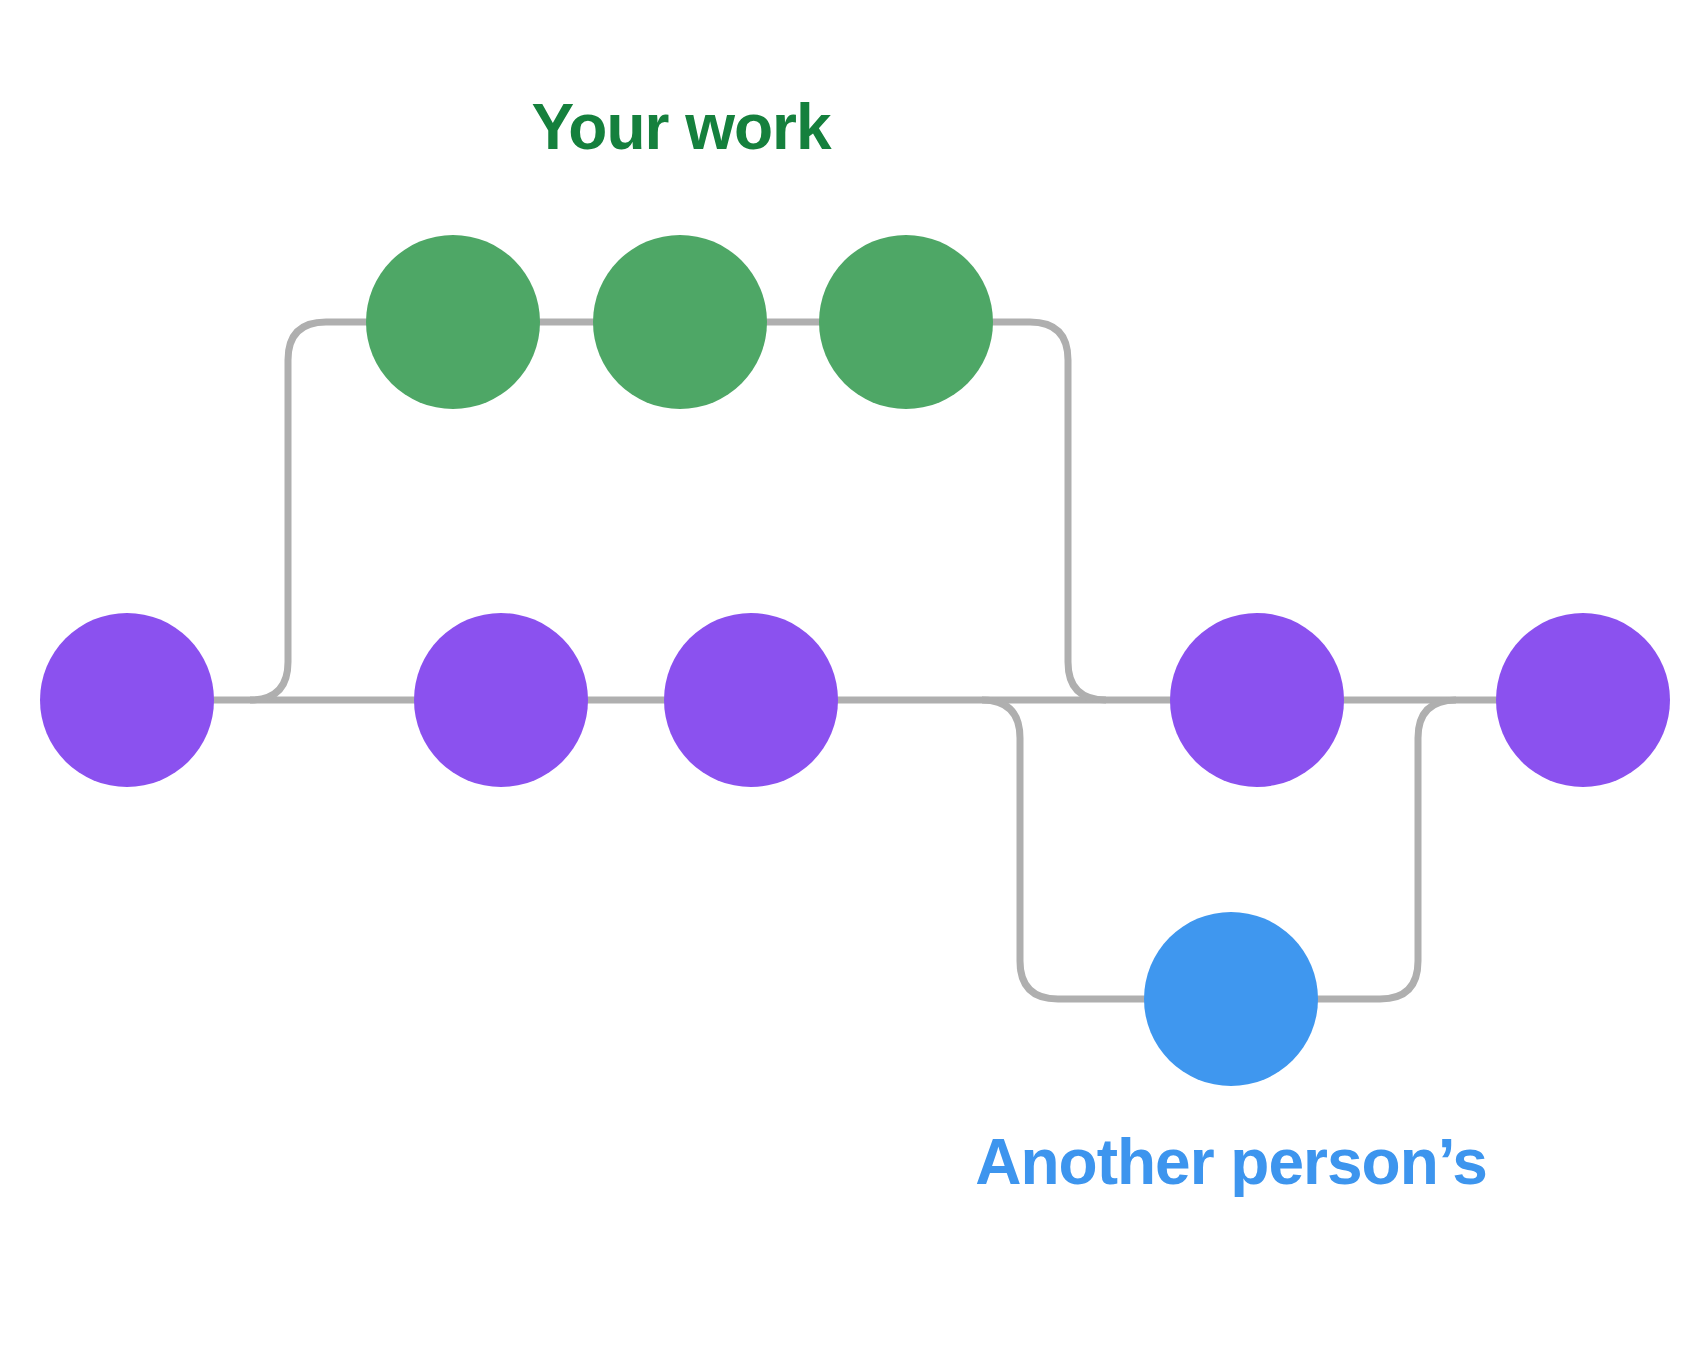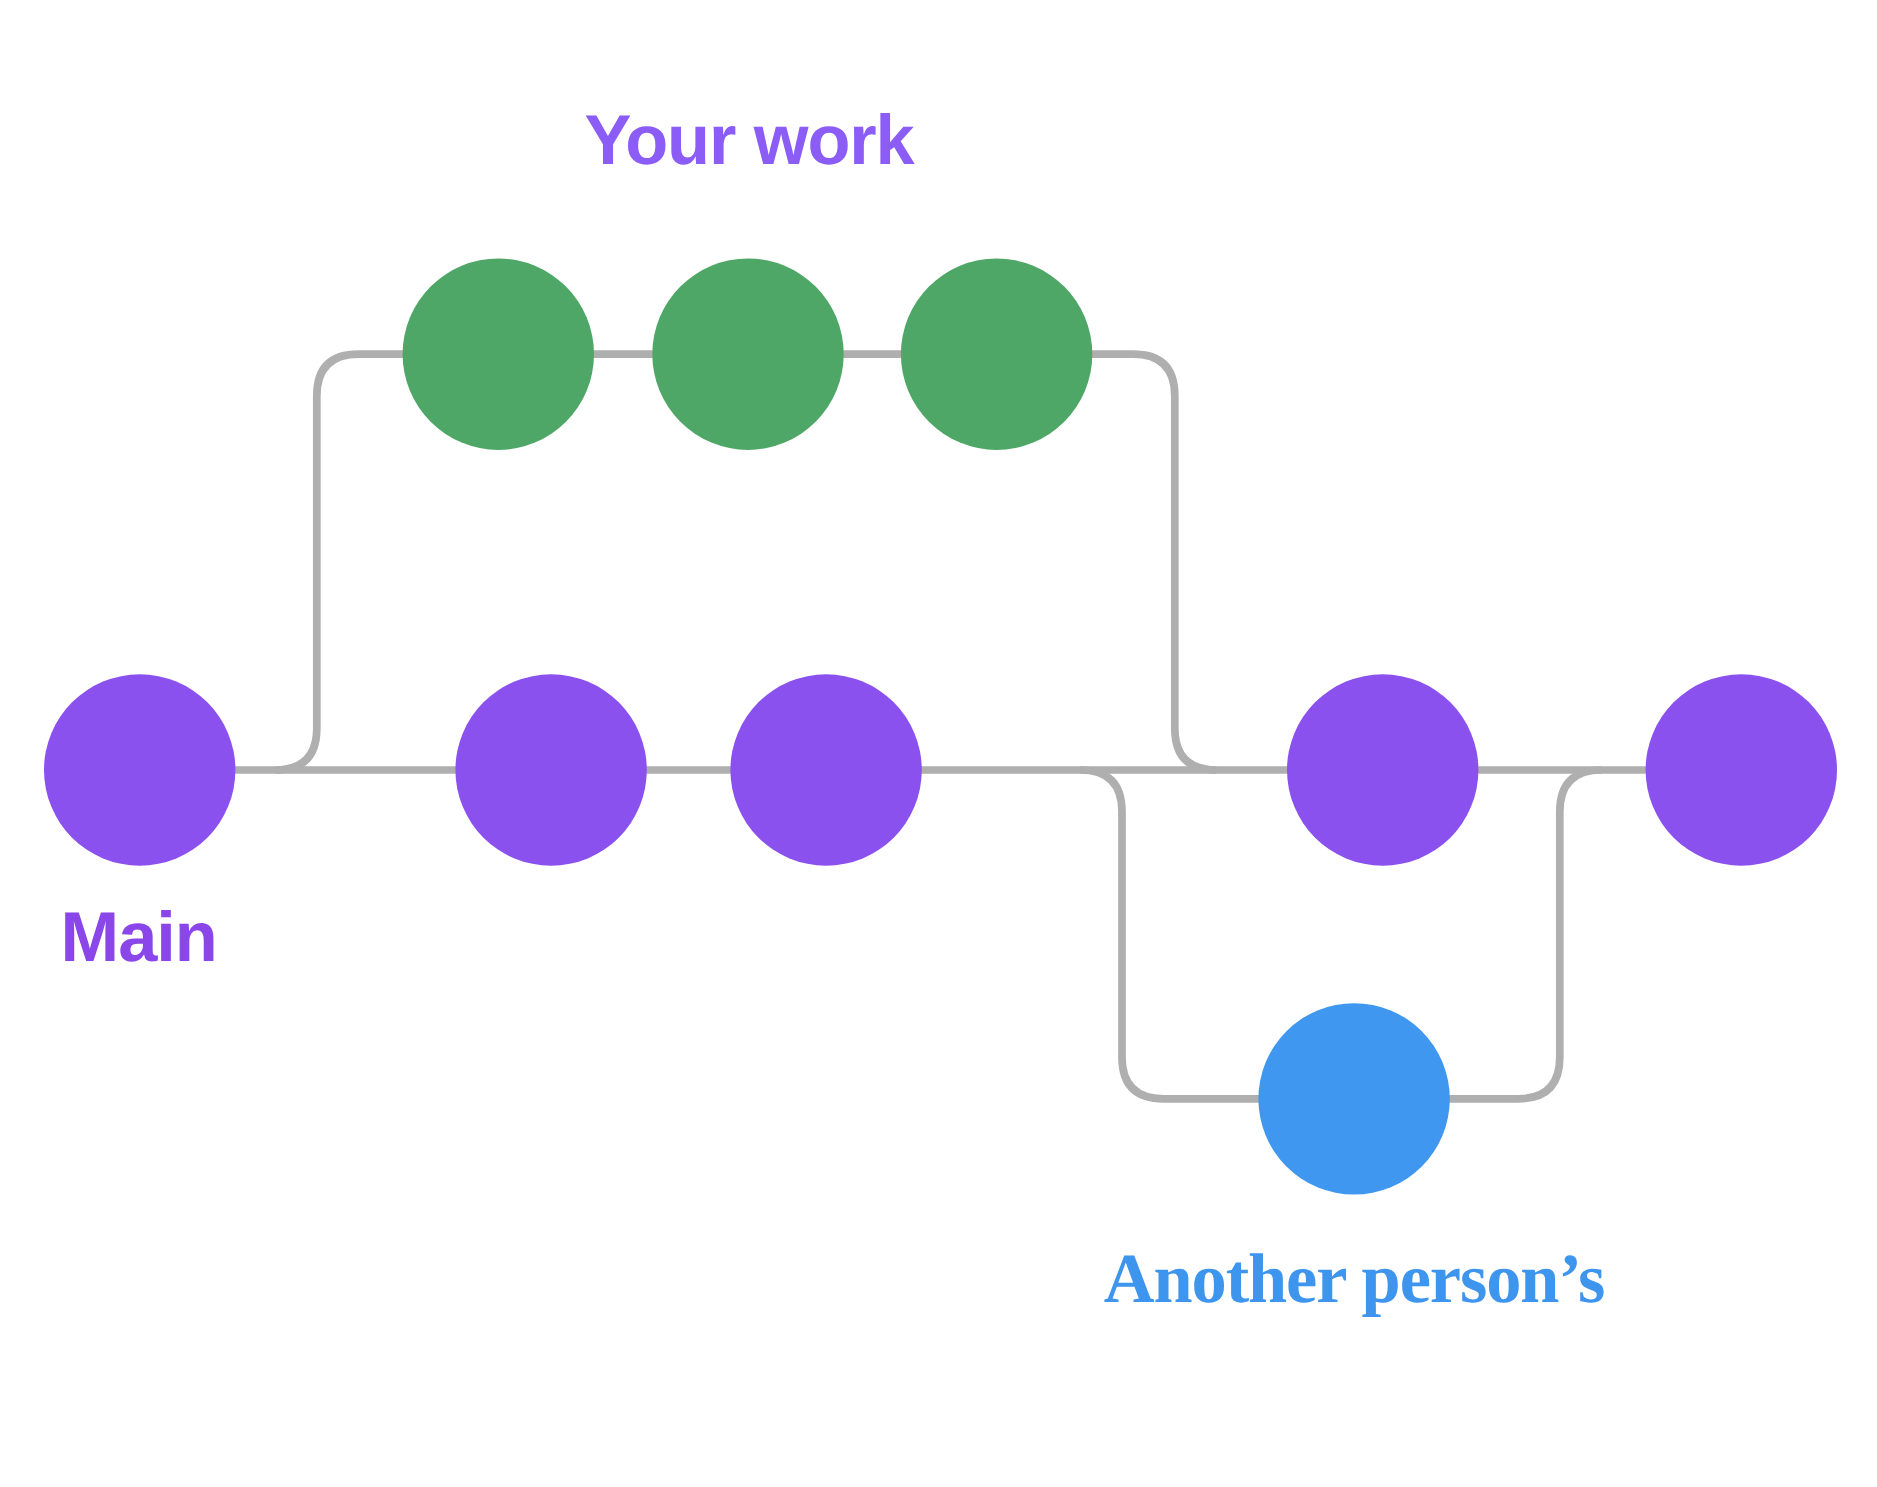--- a/index.html
+++ b/index.html
@@ -36,21 +36,20 @@
     left: 126px;
     top: 815px;
     transform: translateX(-50%);
   }
   #another-label {
     left: 1231px;
     top: 1116px;
     transform: translateX(-50%);
     text-align: right;
     line-height: 93px;
-    font-family: Liberation Serif, serif;
   }
   #another-label span {
     display: block;
   }
 </style>
 </head>
 <body>
 
 <div id="canvas">
 
@@ -62,21 +61,20 @@
       <circle cx="501" cy="700" r="87" fill="#8B51EF"></circle>
       <circle cx="751" cy="700" r="87" fill="#8B51EF"></circle>
       <circle cx="1257" cy="700" r="87" fill="#8B51EF"></circle>
       <circle cx="1583" cy="700" r="87" fill="#8B51EF"></circle>
       <circle cx="453" cy="322" r="87" fill="#4EA766"></circle>
       <circle cx="680" cy="322" r="87" fill="#4EA766"></circle>
       <circle cx="906" cy="322" r="87" fill="#4EA766"></circle>
       <circle cx="1231" cy="999" r="87" fill="#3F97EF"></circle>
     </svg>
 
-  <div class="branch-label" id="your-work-label" style="color: #8b5cf6;">Your work</div>
+  <div class="branch-label" id="your-work-label" style="color: #15803d;">Your work</div>
 
-  <div class="branch-label" id="main-label" style="color: rgb(138, 70, 233);">Main</div>
 
   <div class="branch-label" id="another-label" style="color: rgb(61, 149, 238);">
     <span>Another person’s</span>
   </div>
 
 </div>
 
 </body></html>

